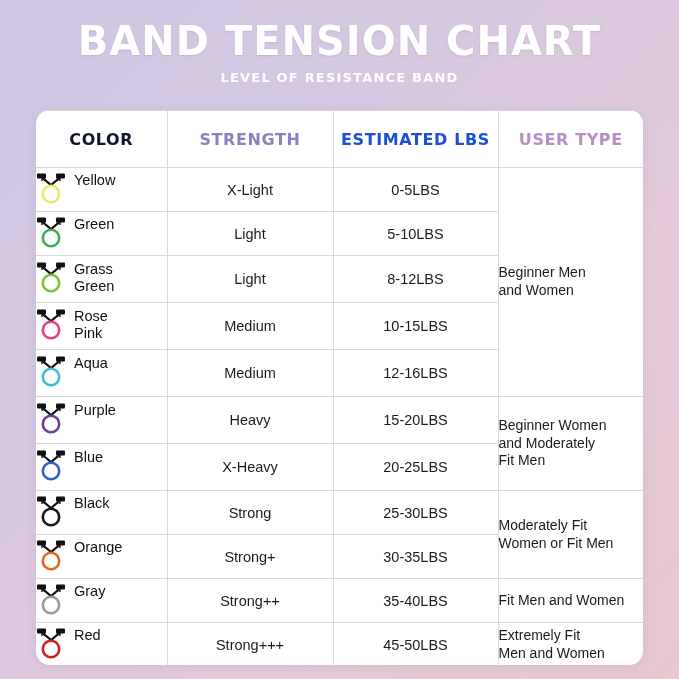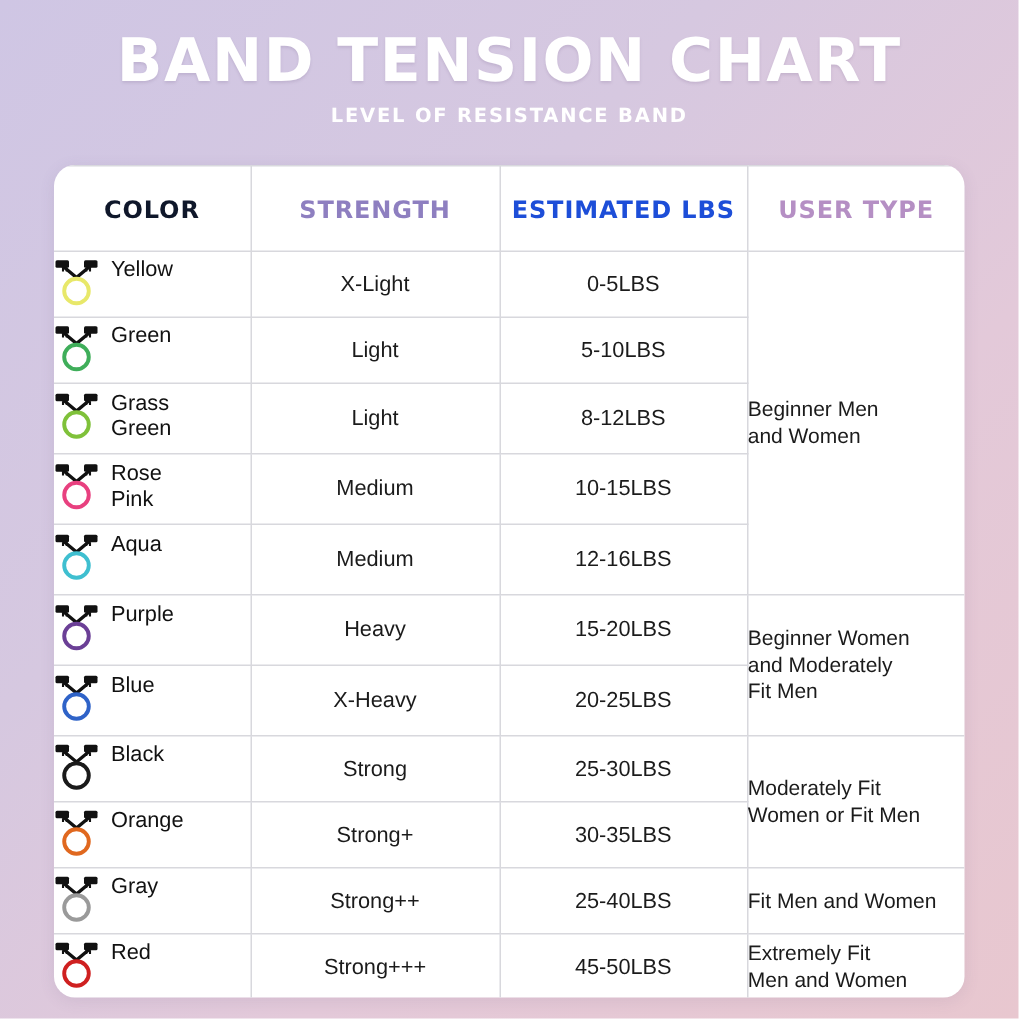--- a/index.html
+++ b/index.html
@@ -312,21 +312,21 @@
                     <rect x="1" y="1.5" width="9" height="5" rx="1" fill="#111"></rect>
                     <rect x="20" y="1.5" width="9" height="5" rx="1" fill="#111"></rect>
                     <path d="M6 6.5 L6 9 M8.5 6.5 L8.5 9 M21.5 6.5 L21.5 9 M24 6.5 L24 9" stroke="#111" stroke-width="1.4"></path>
                     <circle cx="15" cy="22" r="8.2" fill="none" stroke="#9a9a9a" stroke-width="2.6"></circle>
                   </svg>
                 </span>
                 <span class="band-label">Gray</span>
               </div>
             </td>
             <td class="cell-center">Strong++</td>
-            <td class="cell-center">25-40LBS</td>
+            <td class="cell-center">35-40LBS</td>
             <td class="cell-user" rowspan="1">Fit Men and Women</td>
           </tr>
           <tr style="height: 44px;">
             <td class="cell-color">
               <div class="color-wrap">
                 <span>
                   <svg class="band-icon" width="30" height="36" viewBox="0 0 30 36">
                     <path d="M3 3 L15 13 L27 3" fill="none" stroke="#111" stroke-width="2.2" stroke-linecap="round"></path>
                     <rect x="1" y="1.5" width="9" height="5" rx="1" fill="#111"></rect>
                     <rect x="20" y="1.5" width="9" height="5" rx="1" fill="#111"></rect>

